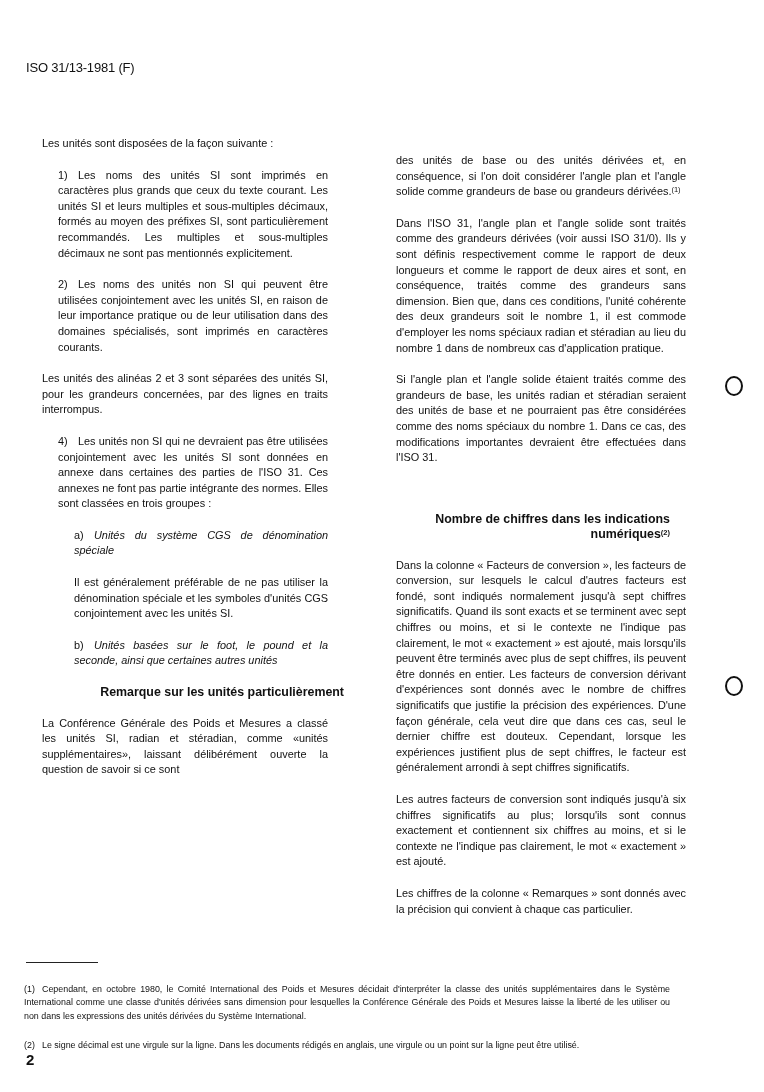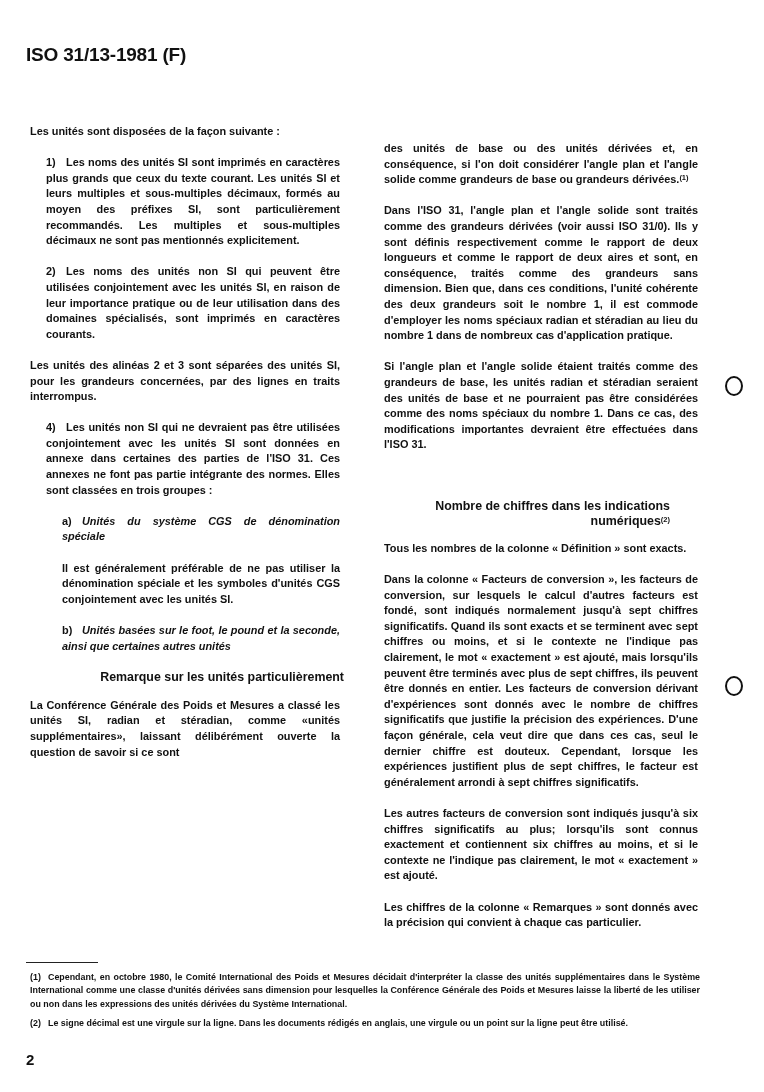--- a/index.html
+++ b/index.html
@@ -1,43 +1,43 @@
 <!DOCTYPE html>
 <html><head>
   <meta charset="utf-8">
   <style>
     html, body { margin: 0; padding: 0; background: #ffffff; }
     body {
       width: 764px; height: 1092px; position: relative; overflow: hidden;
       font-family: "Liberation Sans", sans-serif; color: #111;
     }
     .page-header {
-      position: absolute; left: 26px; top: 44px;
-      font-weight: bold; font-size: 19px; letter-spacing: -0.2px;
+      position: absolute; left: 26px; top: 60px;
+      font-weight: normal; font-size: 13px; letter-spacing: -0.2px;
     }
     .col { position: absolute; font-size: 10.9px; line-height: 15.6px; text-align: justify; }
     .col-left { left: 26px; top: 120px; width: 318px; }
     .col-right { left: 380px; top: 137px; width: 322px; }
-    p { margin: 4px; font-weight: bold; }
+    p { margin: 16px; }
     .para { margin-bottom: 15.6px; }
     .indent { padding-left: 16px; }
     .indent2 { padding-left: 32px; }
     .num { display: inline-block; width: 20px; }
     .ital { font-style: italic; }
     h2 {
       font-size: 12.4px; font-weight: bold; margin: 0; line-height: 15px;
       text-align: right;
     }
     sup { font-size: 7.5px; vertical-align: top; position: relative; top: -2px; }
     .footnote-rule {
       position: absolute; left: 26px; top: 962px; width: 72px; height: 0;
       border-top: 1px solid #222;
     }
     .footnotes {
-      position: absolute; left: 26px; top: 967px; width: 678px;
+      position: absolute; left: 8px; top: 967px; width: 678px;
       font-size: 8.9px; line-height: 13.3px; text-align: justify;
     }
     .footnotes p { margin-bottom: 6px; }
     .fn-num { display: inline-block; width: 18px; }
     .page-number {
       position: absolute; left: 26px; top: 1051px; font-size: 15px; font-weight: bold;
     }
     .punch-hole {
       position: absolute; width: 14px; height: 16px; border: 2px solid #111;
       border-radius: 50%; background: #fff;
@@ -67,21 +67,20 @@
   <h2 style="margin-bottom:13px">Remarque sur les unités particulièrement</h2>
   <p class="para">La Conférence Générale des Poids et Mesures a classé les unités SI, radian et stéradian, comme «unités supplémentaires», laissant délibérément ouverte la question de savoir si ce sont</p>
 </div>
 
 <div class="col col-right">
   <p class="para"><span>des unités de base ou des unités dérivées et, en conséquence, si l'on doit considérer l'angle plan et l'angle solide comme grandeurs de base ou grandeurs dérivées.</span><sup>(1)</sup></p>
   <p class="para">Dans l'ISO 31, l'angle plan et l'angle solide sont traités comme des grandeurs dérivées (voir aussi ISO 31/0). Ils y sont définis respectivement comme le rapport de deux longueurs et comme le rapport de deux aires et sont, en conséquence, traités comme des grandeurs sans dimension. Bien que, dans ces conditions, l'unité cohérente des deux grandeurs soit le nombre 1, il est commode d'employer les noms spéciaux radian et stéradian au lieu du nombre 1 dans de nombreux cas d'application pratique.</p>
   <p class="para" style="margin-bottom:46px">Si l'angle plan et l'angle solide étaient traités comme des grandeurs de base, les unités radian et stéradian seraient des unités de base et ne pourraient pas être considérées comme des noms spéciaux du nombre 1. Dans ce cas, des modifications importantes devraient être effectuées dans l'ISO 31.</p>
 
   <h2 style="margin-bottom:12px;width:290px"><span>Nombre de chiffres dans les indications numériques</span><sup>(2)</sup></h2>
-  <p class="para">Tous les nombres de la colonne « Définition » sont exacts.</p>
   <p class="para">Dans la colonne « Facteurs de conversion », les facteurs de conversion, sur lesquels le calcul d'autres facteurs est fondé, sont indiqués normalement jusqu'à sept chiffres significatifs. Quand ils sont exacts et se terminent avec sept chiffres ou moins, et si le contexte ne l'indique pas clairement, le mot « exactement » est ajouté, mais lorsqu'ils peuvent être terminés avec plus de sept chiffres, ils peuvent être donnés en entier. Les facteurs de conversion dérivant d'expériences sont donnés avec le nombre de chiffres significatifs que justifie la précision des expériences. D'une façon générale, cela veut dire que dans ces cas, seul le dernier chiffre est douteux. Cependant, lorsque les expériences justifient plus de sept chiffres, le facteur est généralement arrondi à sept chiffres significatifs.</p>
   <p class="para">Les autres facteurs de conversion sont indiqués jusqu'à six chiffres significatifs au plus; lorsqu'ils sont connus exactement et contiennent six chiffres au moins, et si le contexte ne l'indique pas clairement, le mot « exactement » est ajouté.</p>
   <p class="para">Les chiffres de la colonne « Remarques » sont donnés avec la précision qui convient à chaque cas particulier.</p>
 </div>
 
 <div class="punch-hole" style="left:725px;top:376px;"></div>
 <div class="punch-hole" style="left:725px;top:676px;"></div>
 
 <div class="footnote-rule"></div>
 <div class="footnotes">

